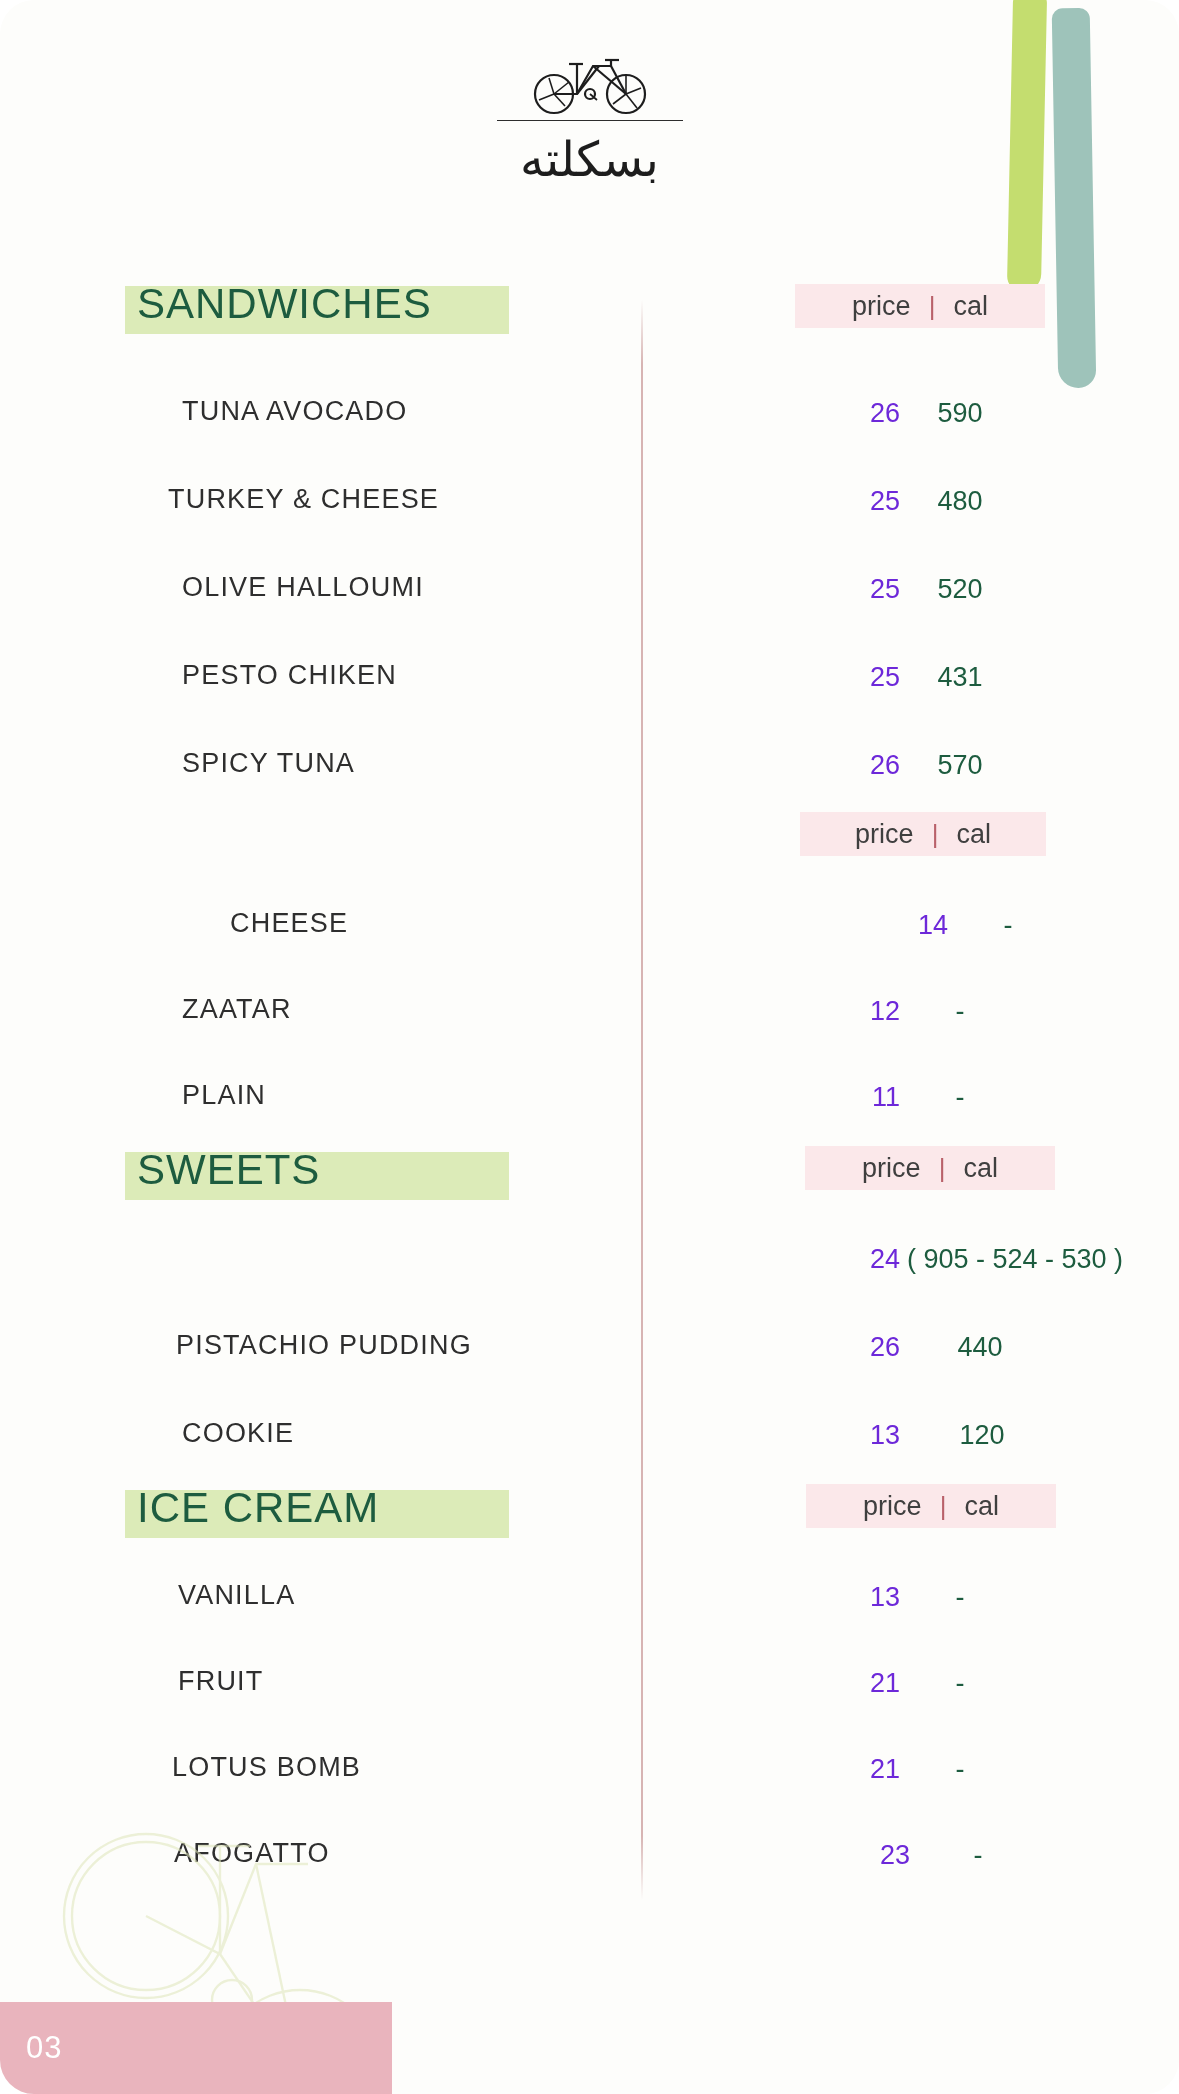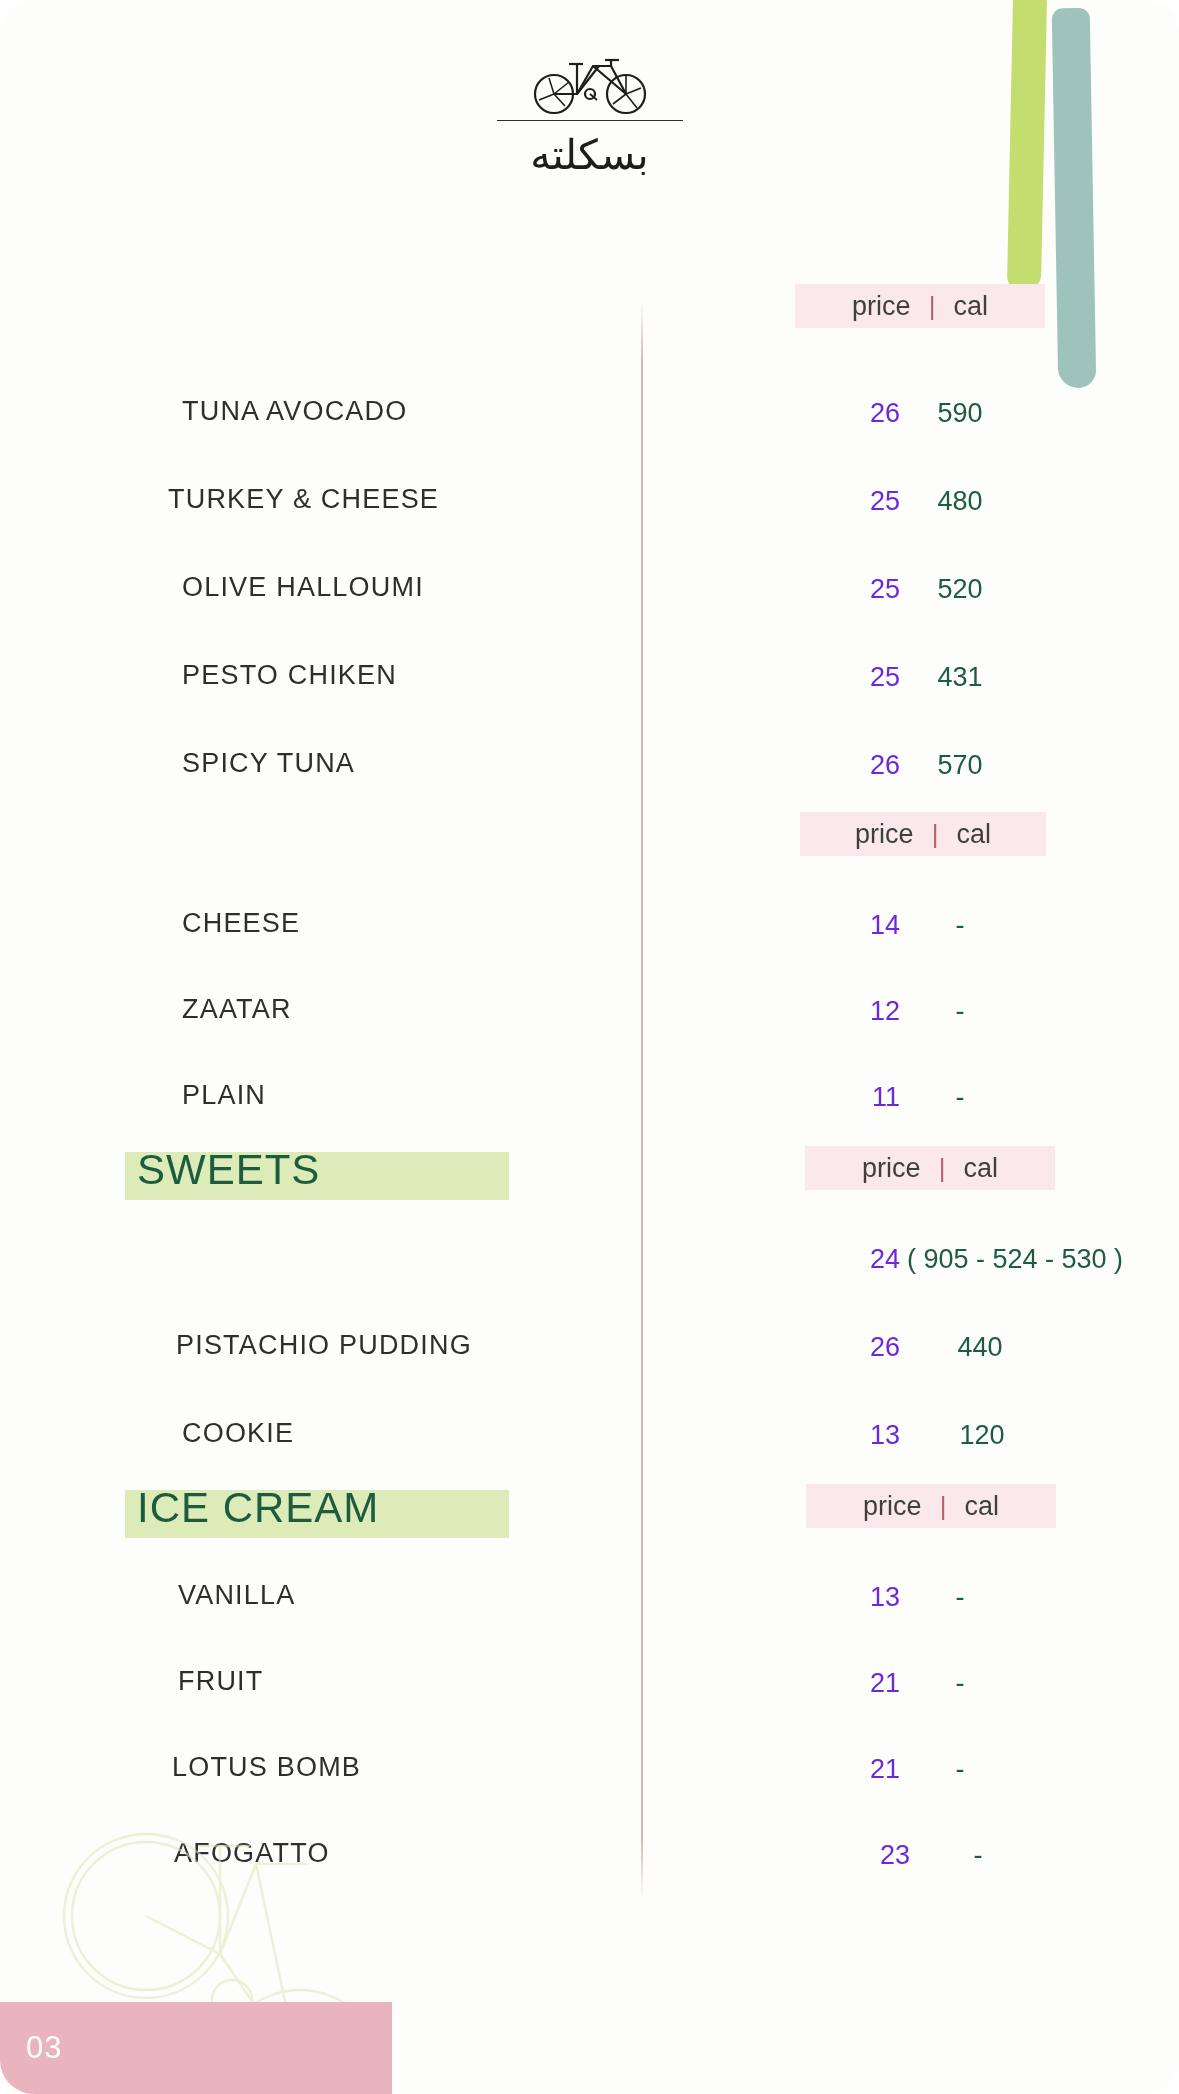--- a/index.html
+++ b/index.html
@@ -58,21 +58,21 @@
     display: block;
   }
   .logo-rule {
     width: 186px;
     height: 1px;
     background: #2d2d2d;
     margin: 2px auto 0 auto;
   }
   .logo-ar {
     font-family: Liberation Sans, sans-serif;
-    font-size: 41px;
+    font-size: 48px;
     color: #1d1d1d;
     letter-spacing: 0px;
     margin-top: 10px;
     direction: rtl;
   }
   
   .v-divider {
     position: absolute;
     left: 641px;
     top: 300px;
@@ -229,20 +229,21 @@
     <div class="logo-rule"></div>
     <div class="logo-ar">بسكلته</div>
   </div>
 
   <div class="v-divider"></div>
 
   <div class="menu">
 
     <div class="section">
       <div class="sec-head">
+        <div class="sec-title w-wide">SANDWICHES</div>
         <div class="price-head">
           <span>price</span>
           <span class="sep">|</span>
           <span>cal</span>
         </div>
       </div>
       <div class="rows" style="margin-top:42px;">
         <div class="row">
           <div class="item-name" style="left:182px;">TUNA AVOCADO</div>
           <div class="price">26</div>
@@ -273,21 +274,21 @@
 
     <div class="section" style="margin-top:-12px;">
       <div class="sec-head">
         <div class="price-head" style="left:800px;width:246px;top:4px;">
           <span>price</span>
           <span class="sep">|</span>
           <span>cal</span>
         </div>
       </div>
       <div class="rows" style="margin-top:22px;">
-        <div class="row" style="height:86px;">
+        <div class="row" style="height:86px;margin-left:48px;">
           <div class="item-name" style="left:182px;">CHEESE</div>
           <div class="price">14</div>
           <div class="cal">-</div>
         </div>
         <div class="row" style="height:86px;">
           <div class="item-name" style="left:182px;">ZAATAR</div>
           <div class="price">12</div>
           <div class="cal">-</div>
         </div>
         <div class="row" style="height:86px;">

